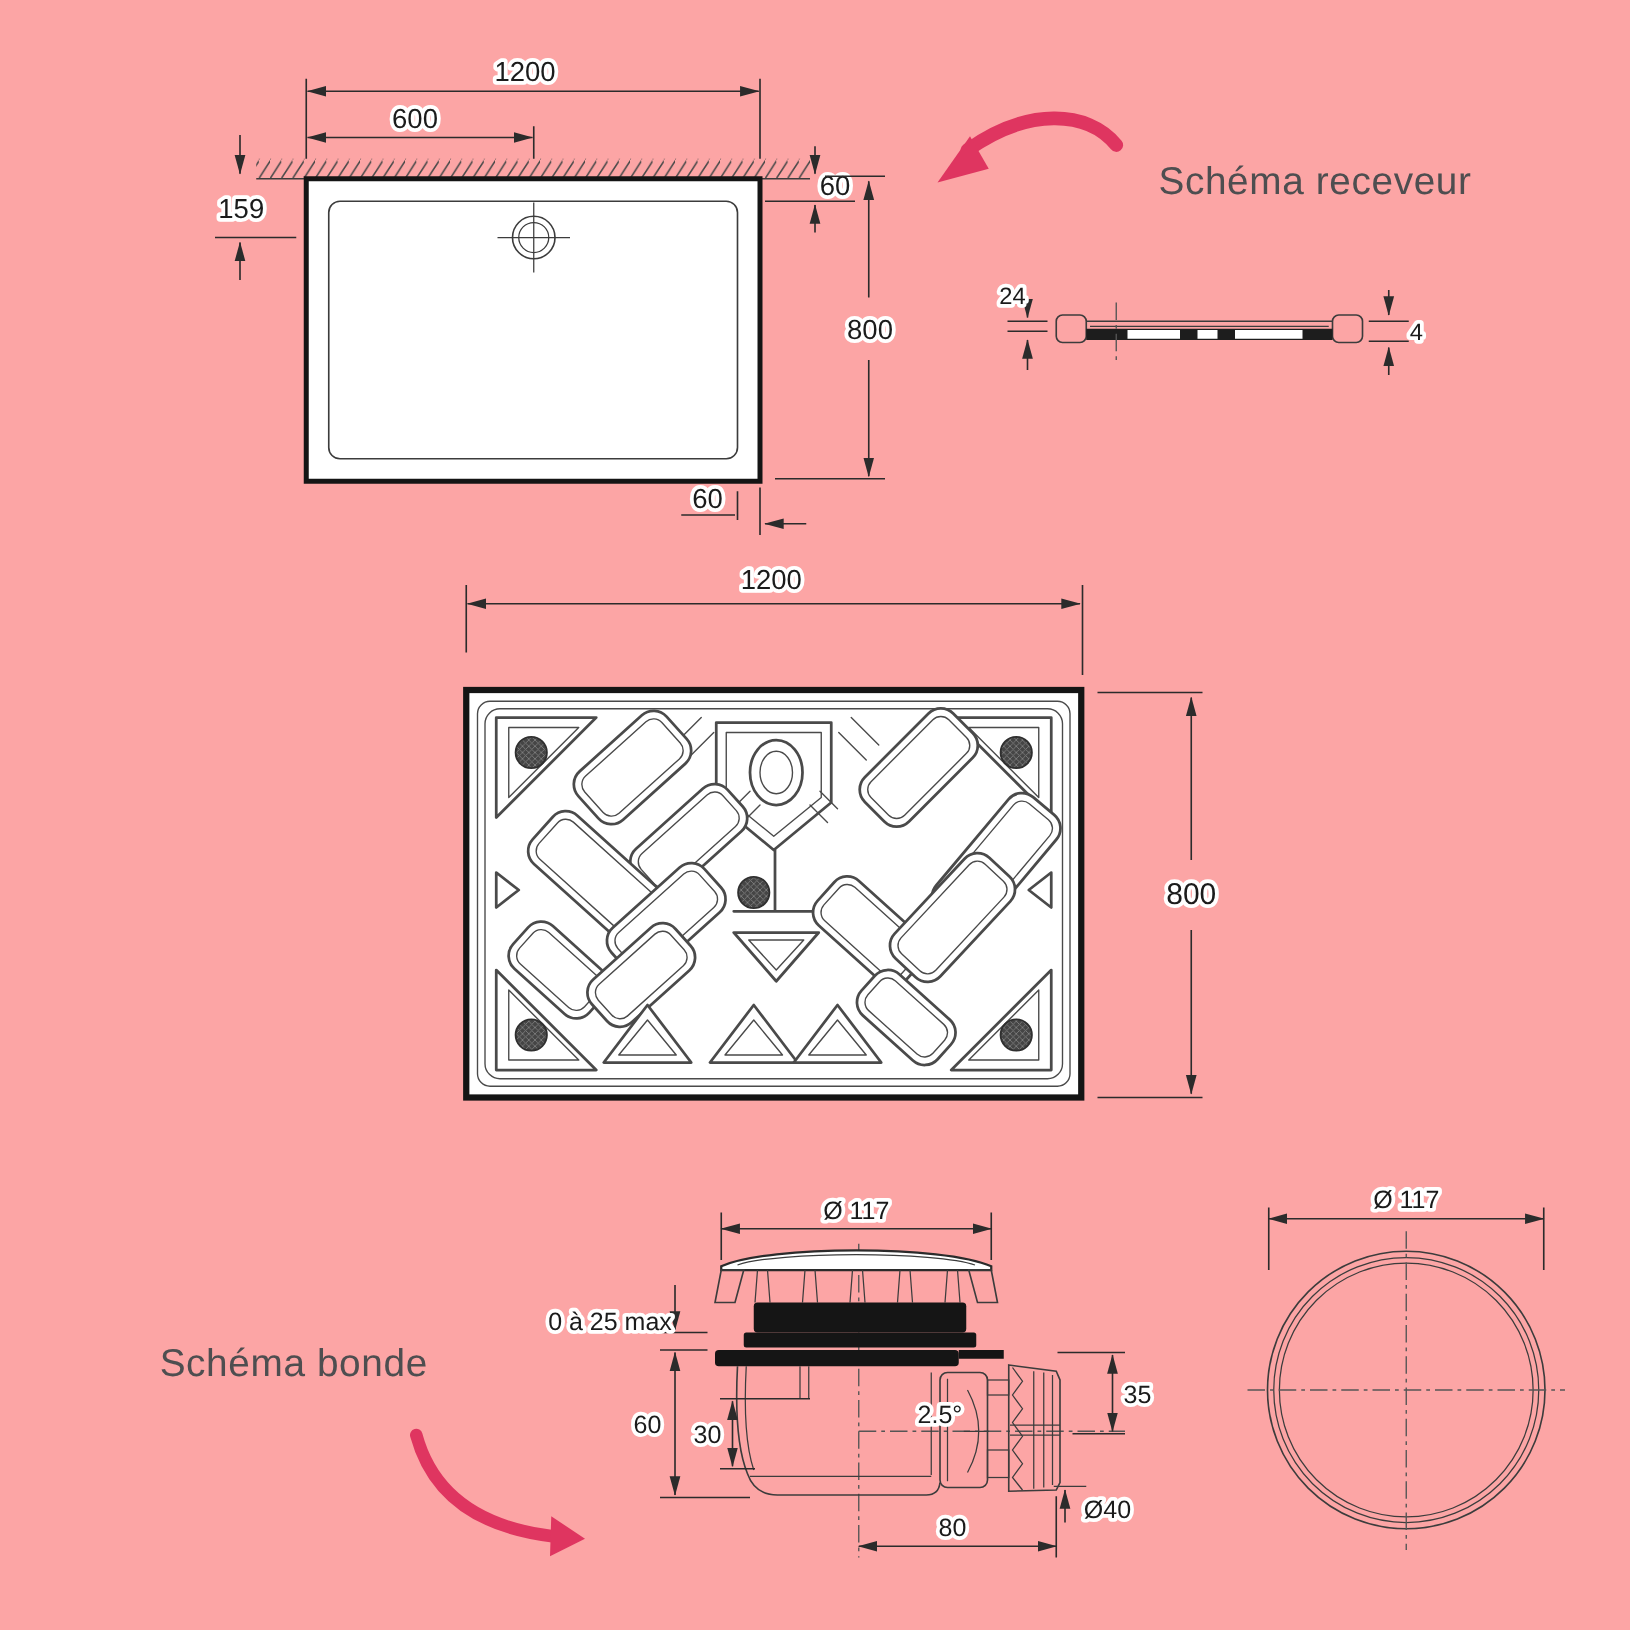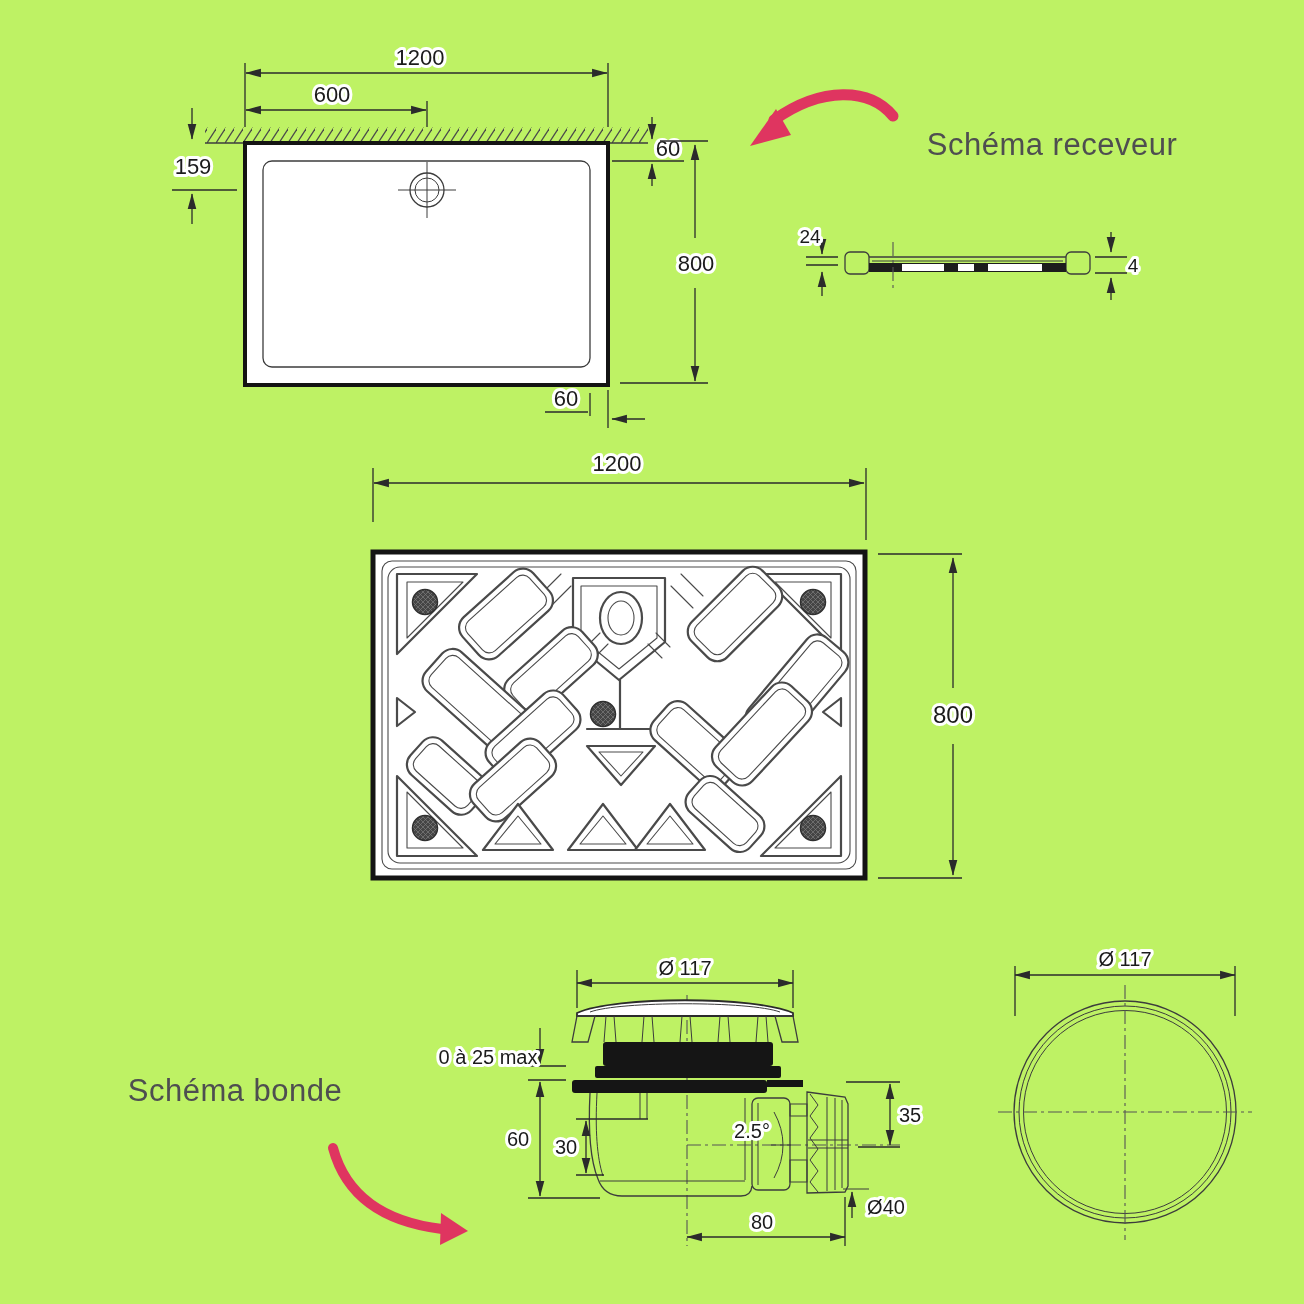--- a/index.html
+++ b/index.html
@@ -1,16 +1,16 @@
 <!DOCTYPE html>
 <html><head>
 <meta charset="utf-8">
 <style>
   html,body{margin:0;padding:0;background:#ffffff;}
-  .canvas{position:relative;width:1304px;height:1304px;background:#bef264;overflow:hidden;
+  .canvas{position:relative;width:1304px;height:1304px;background:#fca5a5;overflow:hidden;
           font-family:"Liberation Sans",sans-serif;}
   svg{display:block}
   .dl{stroke:#2b2b2b;stroke-width:1.3;fill:none;}
   .tl{stroke:#3c3c3c;stroke-width:1.3;fill:none;}
   .tl2{stroke:#3c3c3c;stroke-width:1;fill:none;}
   .thick{stroke:#141414;stroke-width:4;fill:#ffffff;}
   .pat{stroke:#4a4a4a;fill:#ffffff;stroke-linejoin:round;}
   .p2{stroke-width:2.2;}
   .p1{stroke-width:1.1;fill:none;}
   .blackfill{fill:#151515;stroke:none;}

